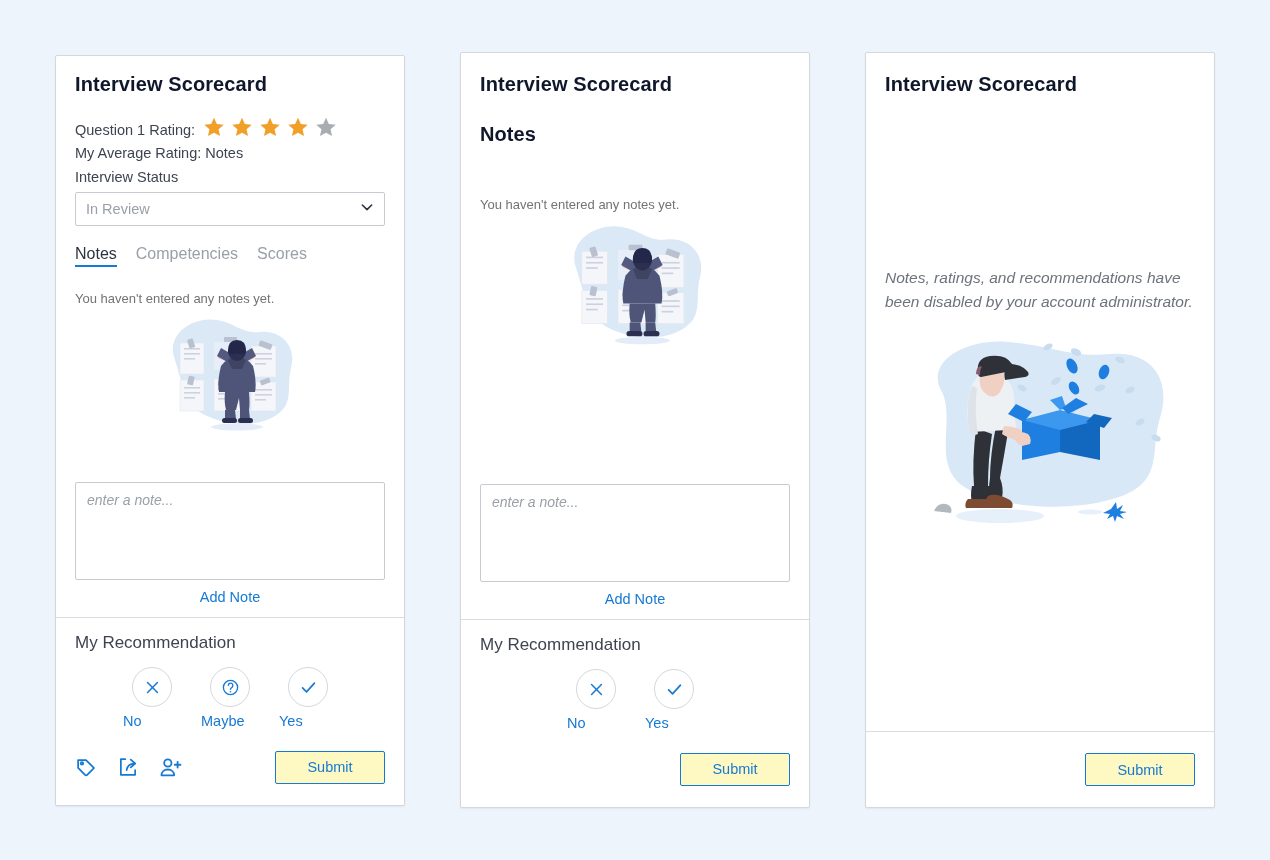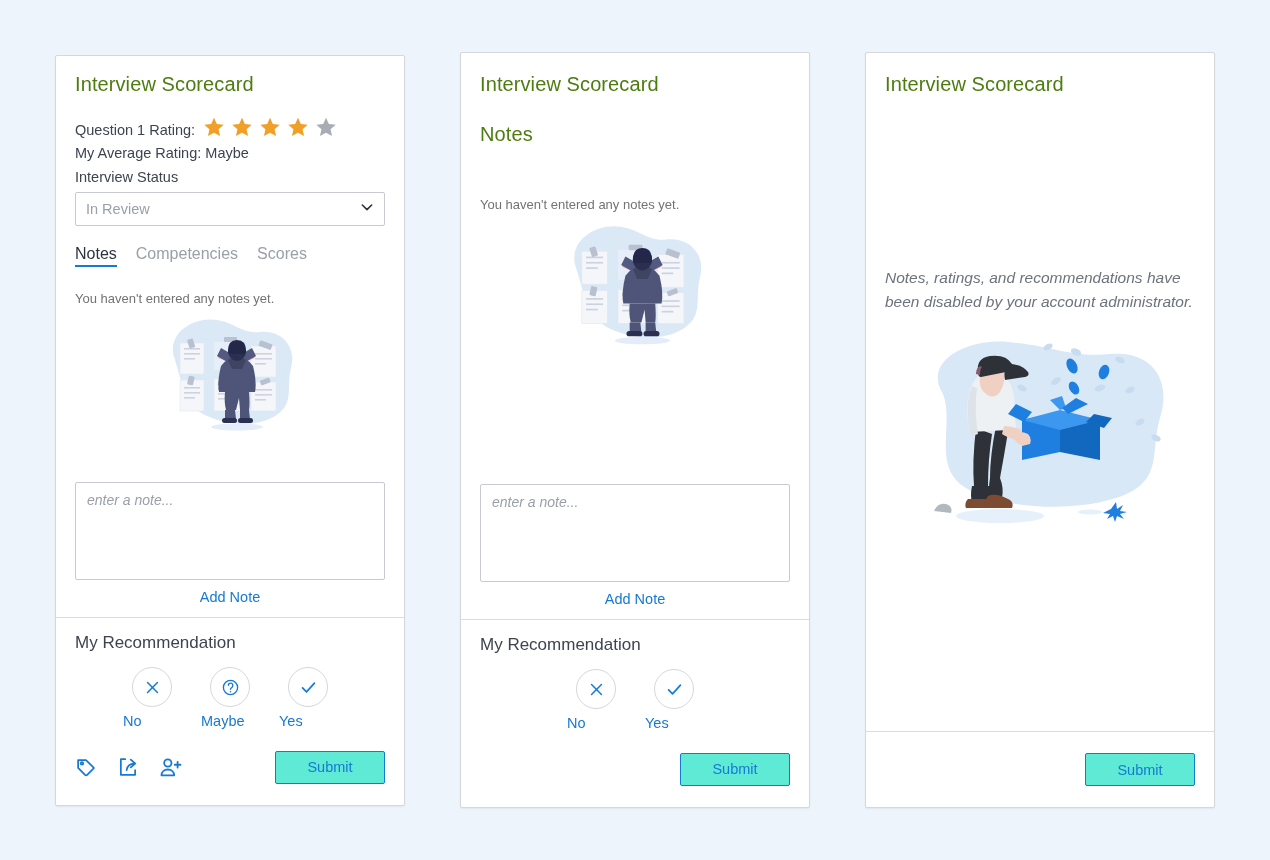--- a/index.html
+++ b/index.html
@@ -27,22 +27,22 @@
     display: flex;
     flex-direction: column;
   }
   #card1 { left: 55px;  top: 55px;  width: 350px; height: 751px; }
   #card2 { left: 460px; top: 52px;  width: 350px; height: 756px; }
   #card3 { left: 865px; top: 52px;  width: 350px; height: 756px; }
 
   .card-body { padding: 0 19px; flex: 1 1 auto; display: flex; flex-direction: column; min-height: 0; }
 
   .card-title {
-    color: #4d7c0f;
-    font-weight: 400;
+    color: #0f172a;
+    font-weight: 700;
     letter-spacing: .1px;
   }
   #card1 .card-title { font-size: 20px; padding: 17px 0 0 0; }
   #card2 .card-title, #card3 .card-title { font-size: 20px; padding: 20px 0 0 0; }
 
   
   .rating-row {
     display: flex; align-items: flex-end;
     color: #3d4450; font-size: 14.5px;
   }
@@ -136,21 +136,21 @@
     padding: 0 19px 0 19px;
     display: flex; align-items: center;
     height: 76px;
   }
   #card3 .card-footer { border-top: 1px solid #d9dce0; justify-content: flex-end; }
   .footer-icons { display: flex; align-items: center; gap: 20px; }
   .icon-btn { cursor: pointer; display: block; line-height: 0; }
   .submit-btn {
     margin-left: auto;
     border: 1px solid #1679d4; border-radius: 2px;
-    background: #5eead4; color: #1679d4;
+    background: #fef9c3; color: #1679d4;
     font-size: 14.5px; font-family: "Liberation Sans", sans-serif;
     padding: 0 22px; height: 33px; min-width: 110px;
     cursor: pointer;
   }
 
   
   .disabled-msg {
     color: #6d737c; font-style: italic; font-size: 15.5px;
     line-height: 24px; margin-top: 170px;
   }
@@ -179,21 +179,21 @@
             </svg>
           <svg class="star on" viewBox="0 0 24 24">
               <path d="M12 1.8l3.1 6.9 7.5.8-5.6 5 1.6 7.4L12 18.2 5.4 21.9 7 14.5 1.4 9.5l7.5-.8z"></path>
             </svg>
           <svg class="star off" viewBox="0 0 24 24">
               <path d="M12 1.8l3.1 6.9 7.5.8-5.6 5 1.6 7.4L12 18.2 5.4 21.9 7 14.5 1.4 9.5l7.5-.8z"></path>
             </svg>
         </span>
       </div>
 
-      <div class="avg-rating">My Average Rating: Maybe</div>
+      <div class="avg-rating">My Average Rating: Notes</div>
 
       <div class="field-label">Interview Status</div>
 
       <div class="select-wrap">
         <div class="select-box">In Review</div>
         <span class="select-caret">
           <svg width="16" height="16" viewBox="0 0 24 24" fill="none" stroke="#2d3440" stroke-width="2.4" stroke-linecap="round" stroke-linejoin="round">
               <polyline points="5,9 12,16 19,9"></polyline>
             </svg>
         </span>

